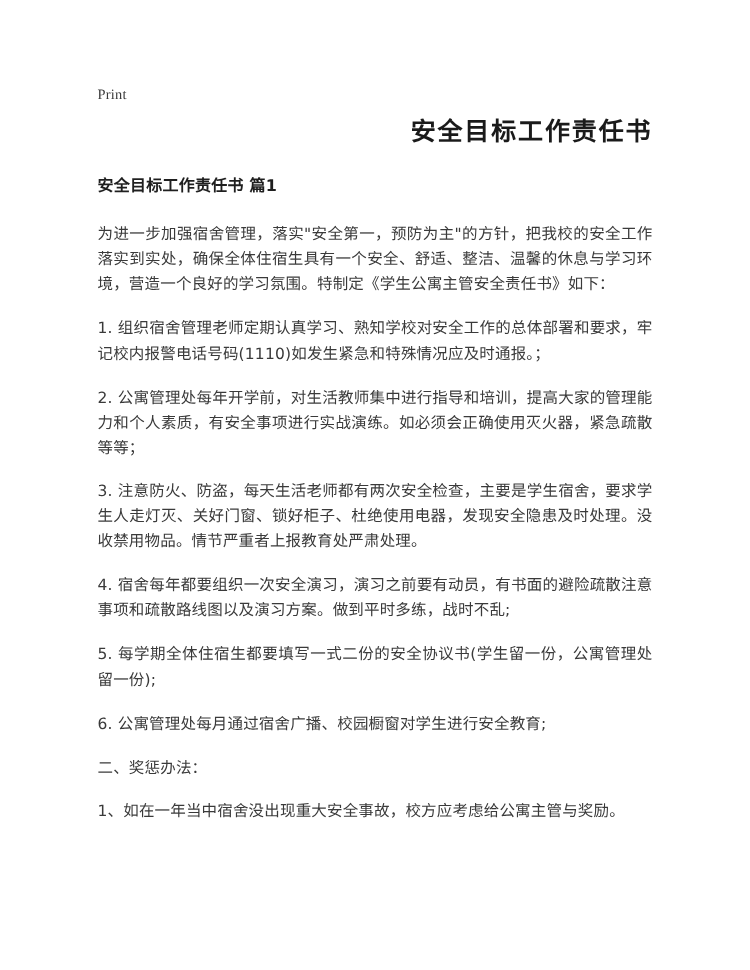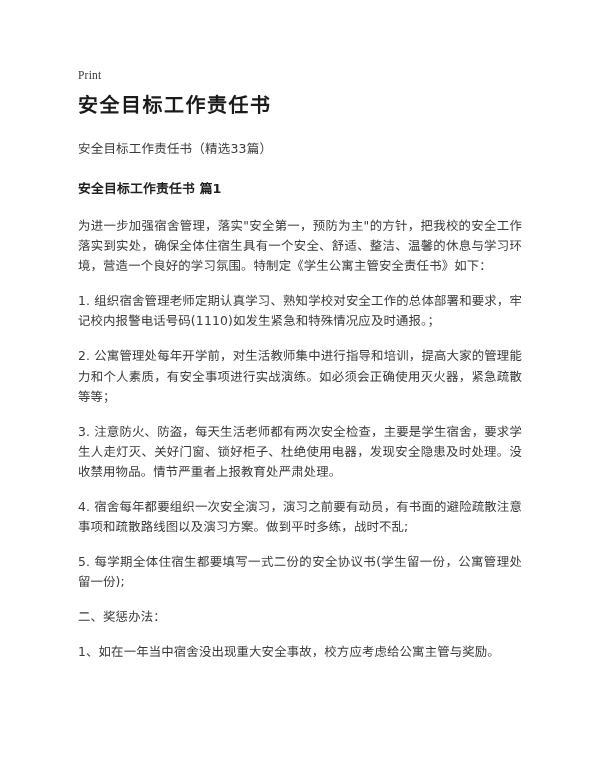--- a/index.html
+++ b/index.html
@@ -47,21 +47,21 @@
     top: 92px;
     width: 444px;
   }
 
   .doc-title {
     margin: 0 0 22px 0;
     font-family: "DejaVu Sans", "Liberation Sans", sans-serif;
     font-size: 20px;
     font-weight: 700;
     color: #1a1a1a;
-    text-align: left;
+    text-align: right;
     letter-spacing: 1.5px;
     line-height: 1.3;
   }
 
   .doc-subtitle {
     margin: 0 0 20px 0;
     font-size: 12.5px;
     line-height: 1.5;
     color: #3a3a3a;
     letter-spacing: 0.2px;
@@ -95,28 +95,28 @@
 <div class="page">
 
   <div class="print-bar">
     <a class="print-link" href="#">Print</a>
   </div>
 
   <div class="content">
 
     <h1 class="doc-title">安全目标工作责任书</h1>
 
-    <p class="doc-subtitle">安全目标工作责任书（精选33篇）</p>
 
     <h2 class="section-heading">安全目标工作责任书 篇1</h2>
 
     <p class="para">为进一步加强宿舍管理，落实"安全第一，预防为主"的方针，把我校的安全工作落实到实处，确保全体住宿生具有一个安全、舒适、整洁、温馨的休息与学习环境，营造一个良好的学习氛围。特制定《学生公寓主管安全责任书》如下：</p>
     <p class="para">1. 组织宿舍管理老师定期认真学习、熟知学校对安全工作的总体部署和要求，牢记校内报警电话号码(1110)如发生紧急和特殊情况应及时通报。；</p>
     <p class="para">2. 公寓管理处每年开学前，对生活教师集中进行指导和培训，提高大家的管理能力和个人素质，有安全事项进行实战演练。如必须会正确使用灭火器，紧急疏散等等；</p>
     <p class="para">3. 注意防火、防盗，每天生活老师都有两次安全检查，主要是学生宿舍，要求学生人走灯灭、关好门窗、锁好柜子、杜绝使用电器，发现安全隐患及时处理。没收禁用物品。情节严重者上报教育处严肃处理。</p>
     <p class="para">4. 宿舍每年都要组织一次安全演习，演习之前要有动员，有书面的避险疏散注意事项和疏散路线图以及演习方案。做到平时多练，战时不乱;</p>
     <p class="para">5. 每学期全体住宿生都要填写一式二份的安全协议书(学生留一份，公寓管理处留一份);</p>
+    <p class="para">6. 公寓管理处每月通过宿舍广播、校园橱窗对学生进行安全教育;</p>
     <p class="para">二、奖惩办法：</p>
     <p class="para">1、如在一年当中宿舍没出现重大安全事故，校方应考虑给公寓主管与奖励。</p>
 
   </div>
 
 </div>
 
 </body></html>

